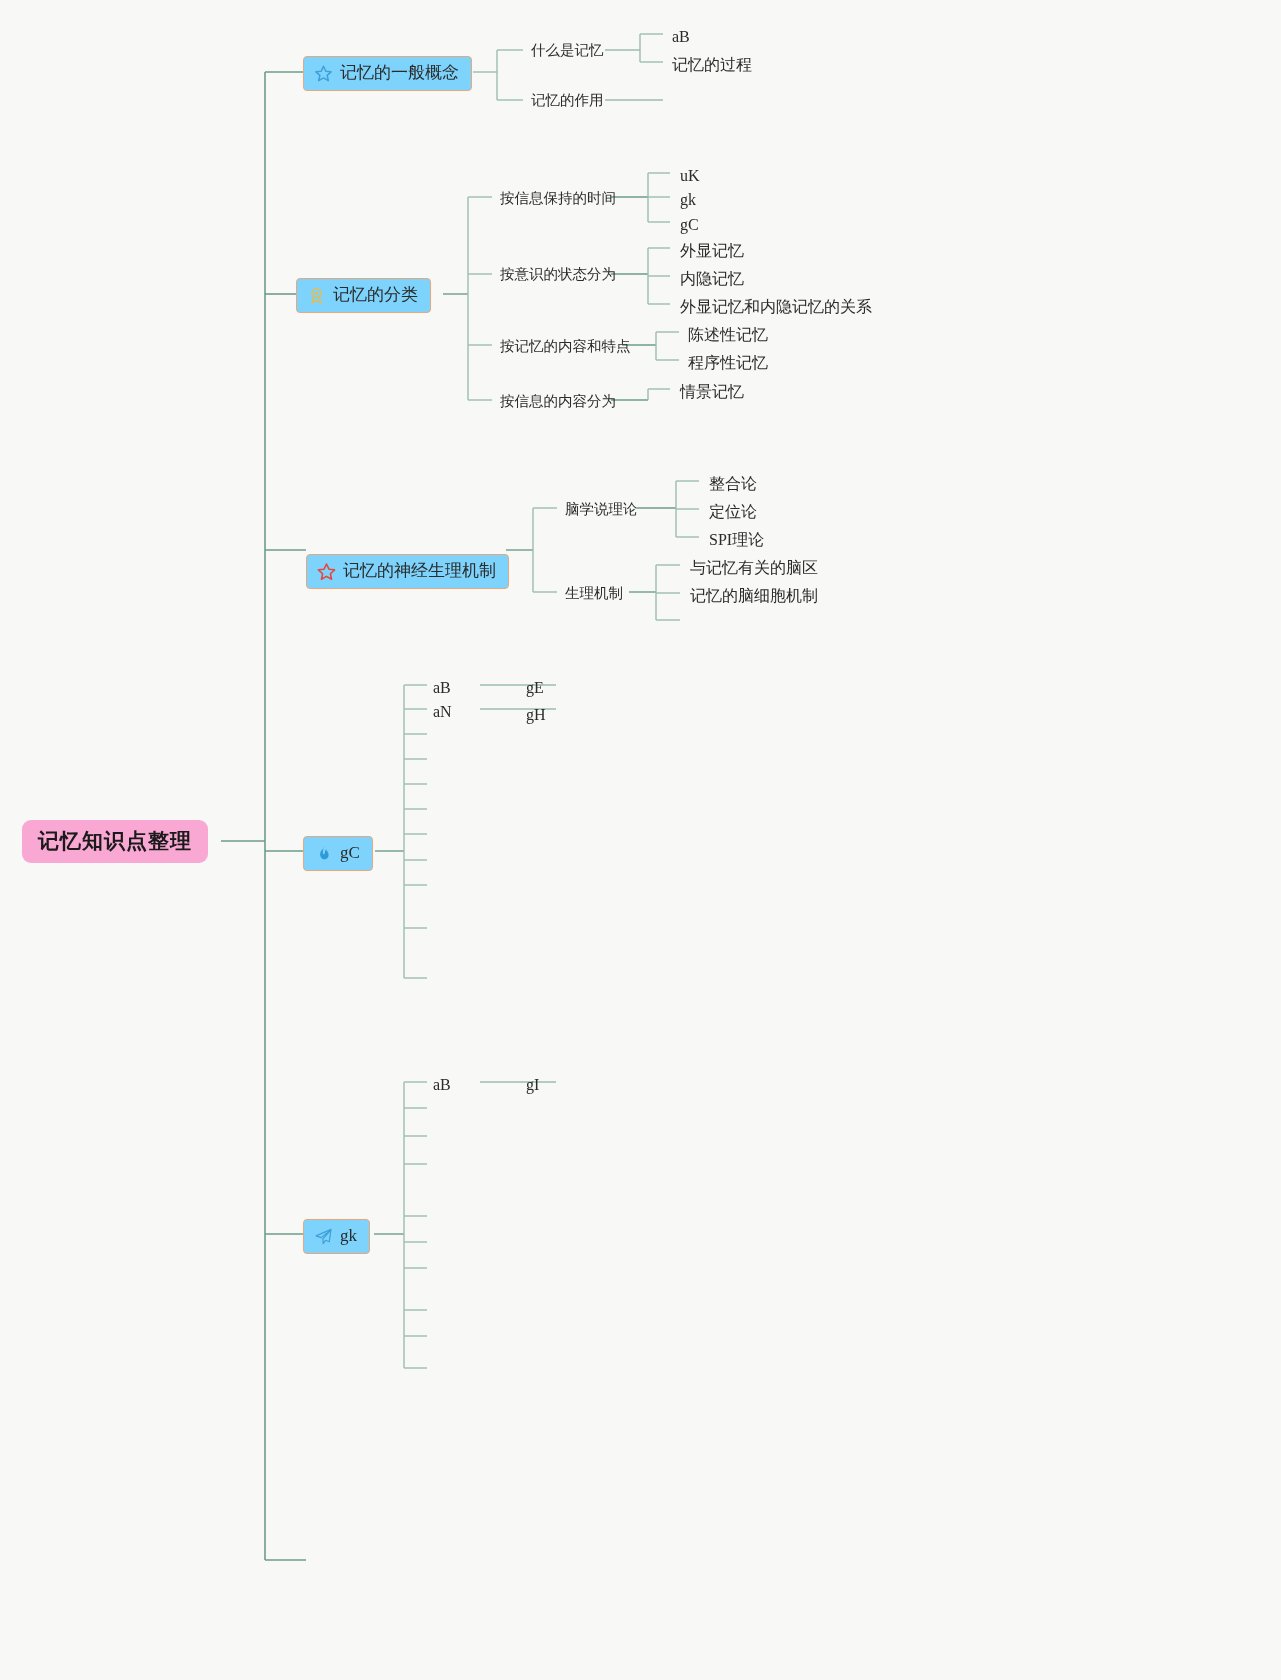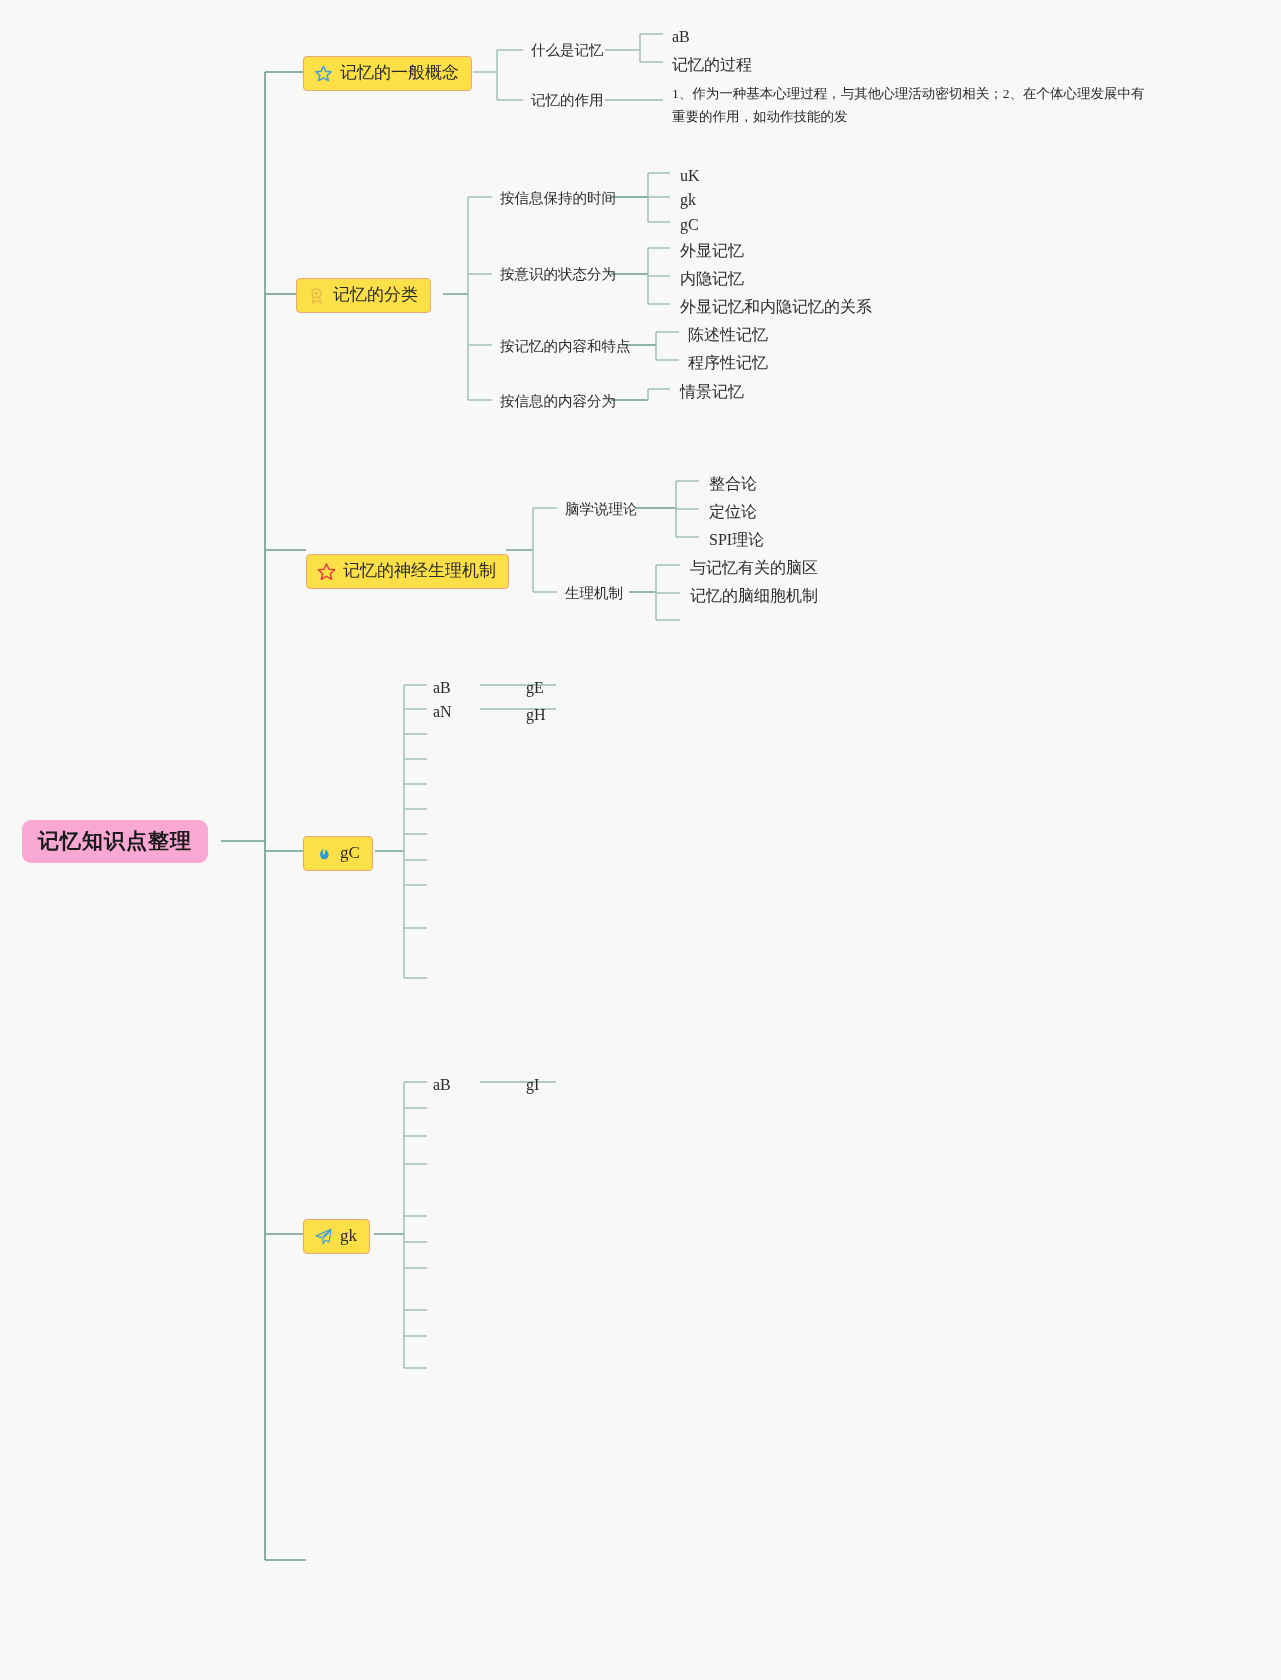--- a/index.html
+++ b/index.html
@@ -22,21 +22,21 @@
     color:#1a1a1a;
     font-weight:bold;
     font-size:21px;
     font-family:"Liberation Sans","DejaVu Sans",sans-serif;
     padding:9px 16px 10px 16px;
     letter-spacing:1px;
     line-height:1.15;
   }
   
   .l1{
-    background:#fde047;
+    background:#7dd3fc;
     border:1.3px solid #e8a87c;
     border-radius:4px;
     padding:6px 12px 7px 10px;
     font-size:17px;
     display:flex;
     align-items:center;
     gap:7px;
     line-height:1.2;
   }
   .l1 .lbl{font-size:17px;}
@@ -208,21 +208,20 @@
       </svg>
     </span>
     <span class="lbl">gk</span>
   </div>
 
   <div class="node l2" style="left:531px;top:41px;">什么是记忆</div>
   <div class="node l2" style="left:531px;top:91px;">记忆的作用</div>
 
   <div class="node l3" style="left:672px;top:26px;">aB</div>
   <div class="node l3" style="left:672px;top:54px;">记忆的过程</div>
-  <div class="node para" style="left:672px;top:82px;">1、作为一种基本心理过程，与其他心理活动密切相关；2、在个体心理发展中有重要的作用，如动作技能的发</div>
 
   <div class="node l2" style="left:500px;top:189px;">按信息保持的时间</div>
   <div class="node l2" style="left:500px;top:265px;">按意识的状态分为</div>
   <div class="node l2" style="left:500px;top:337px;">按记忆的内容和特点</div>
   <div class="node l2" style="left:500px;top:392px;">按信息的内容分为</div>
 
   <div class="node l3" style="left:680px;top:165px;">uK</div>
   <div class="node l3" style="left:680px;top:189px;">gk</div>
   <div class="node l3" style="left:680px;top:214px;">gC</div>
 

